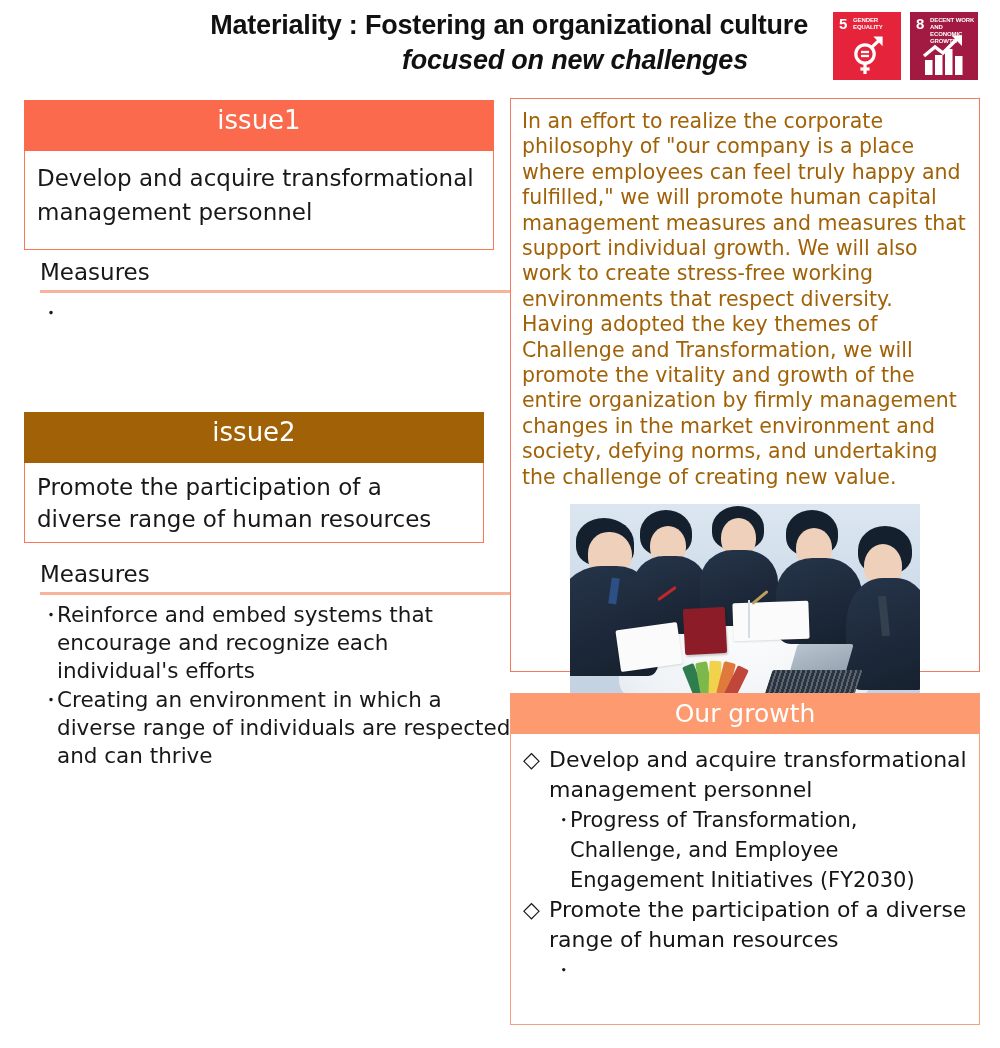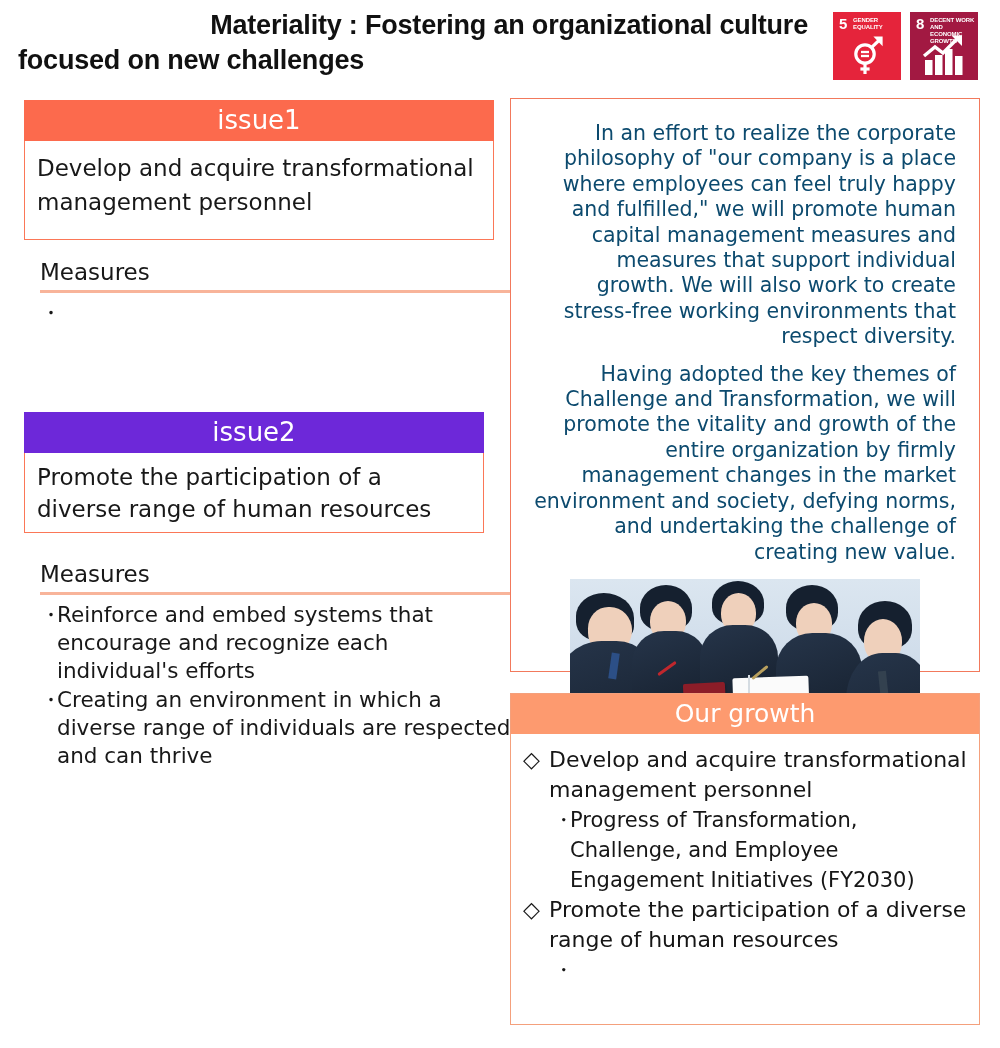--- a/index.html
+++ b/index.html
@@ -23,21 +23,21 @@
     top: 8px;
     width: 790px;
     font-family: "Liberation Sans", "DejaVu Sans", sans-serif;
     font-weight: bold;
     font-size: 27px;
     line-height: 35px;
     letter-spacing: -0.2px;
     color: #111111;
   }
   .title-line1 { display: block; text-align: right; }
-  .title-line2 { display: block; text-align: left; padding-right: 60px;}
+  .title-line2 { display: block; text-align: right; padding-right: 60px; font-style: italic;}
 
   
   .sdg-wrap {
     position: absolute;
     top: 12px;
     left: 833px;
     display: flex;
     gap: 9px;
   }
   .sdg {
@@ -76,21 +76,21 @@
     top: 20px;
     bottom: 2px;
     display: flex;
     align-items: center;
     justify-content: center;
   }
 
   
   .issue-block { position: absolute; left: 24px; width: 470px; }
   .issue-head {
-    height: 41px;
+    height: 51px;
     line-height: 41px;
     text-align: center;
     color: #ffffff;
     font-size: 26px;
     font-family: "DejaVu Sans", sans-serif;
   }
   .issue-body {
     border: 1px solid #fb7757;
     border-top: none;
     box-sizing: border-box;
@@ -135,23 +135,22 @@
     width: 470px;
     height: 574px;
     border: 1px solid #f2795c;
     box-sizing: border-box;
     background: #ffffff;
     padding: 10px 11px 0 11px;
   }
   .right-para {
     font-size: 20.5px;
     line-height: 25.4px;
-    color: #0c4a6e;
-    margin: 12px;
-    text-align: right;
+    color: #a16207;
+    margin: 0;
   }
   .photo-frame {
     margin: 14px auto 0 auto;
     width: 350px;
     height: 193px;
     overflow: hidden;
     position: relative;
     background: #c9d6e2;
   }
 
@@ -313,21 +312,21 @@
 <div class="measures-wrap" style="top:258px;">
   <div class="measures-title">Measures</div>
   <ul class="measures-list">
     <li>
       <span class="mbullet">・</span>
     </li>
   </ul>
 </div>
 
 <div class="issue-block" style="top:412px; width:460px;">
-  <div class="issue-head" style="background:#6d28d9;">issue2</div>
+  <div class="issue-head" style="background:#a16207;">issue2</div>
   <div class="issue-body" style="height:80px; padding-top:8px; line-height:32px;">Promote the participation of a diverse range of human resources</div>
 </div>
 
 <div class="measures-wrap" style="top:560px;">
   <div class="measures-title">Measures</div>
   <ul class="measures-list">
     <li>
       <span class="mbullet">・</span>
       <span>Reinforce and embed systems that encourage and recognize each individual's efforts</span>
     </li>

